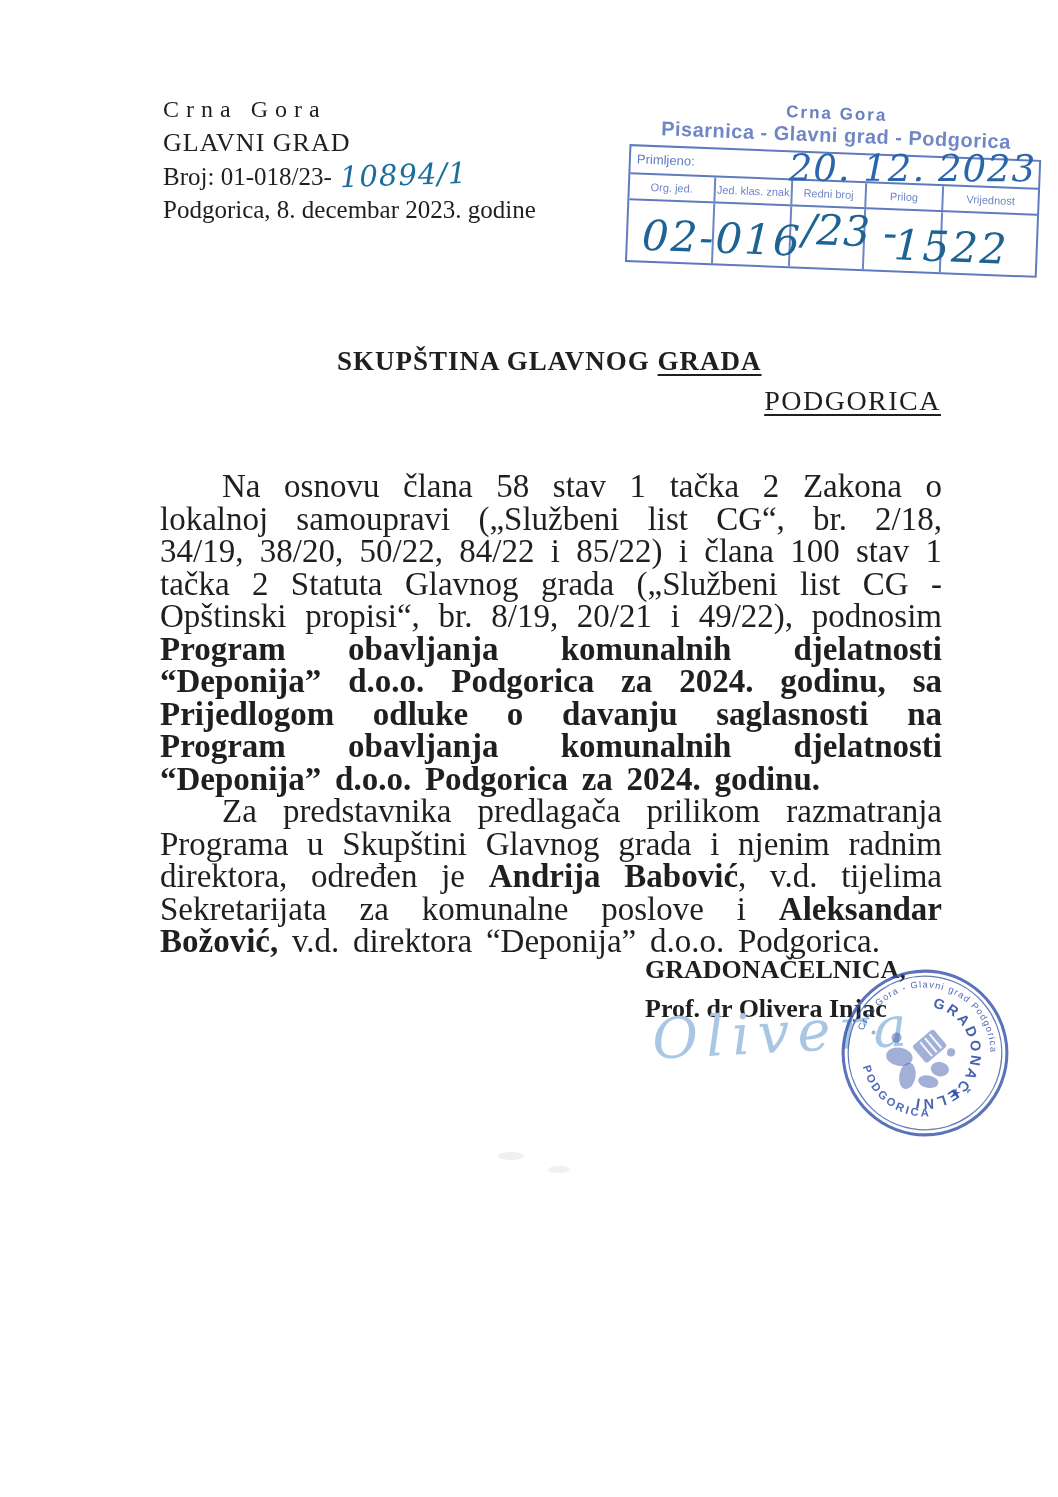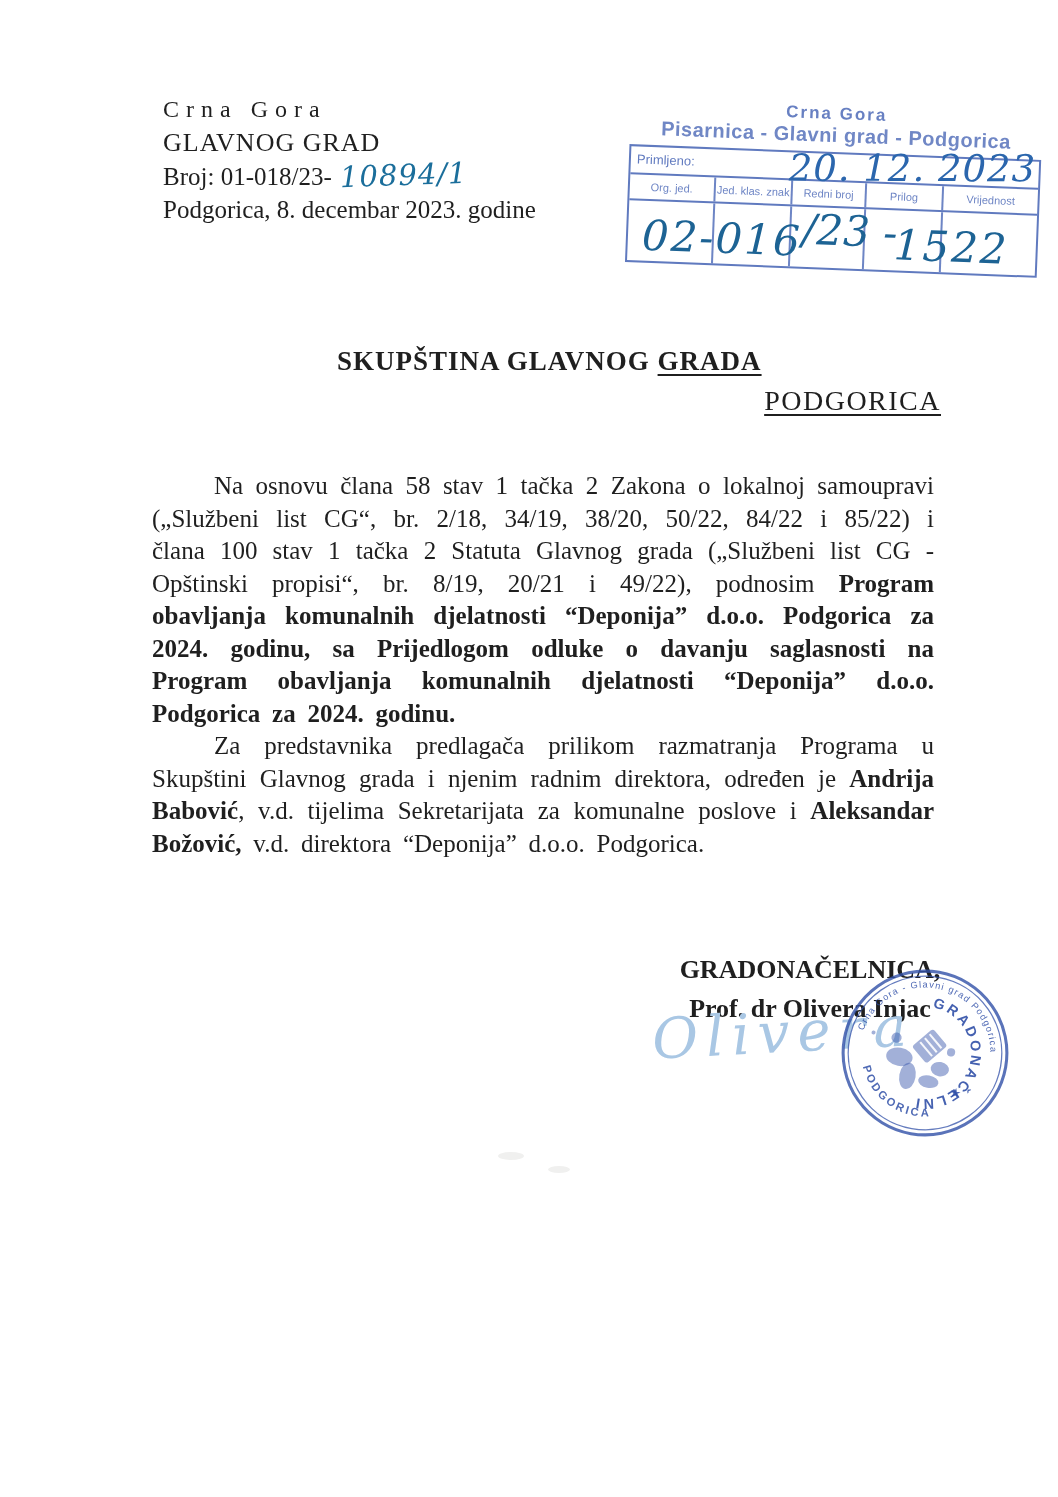--- a/index.html
+++ b/index.html
@@ -44,27 +44,27 @@
   .rs-v2{top:102px;left:176px;}
   .rs-v3{top:114px;left:268px;letter-spacing:2px;}
 
   
   .addr1{position:absolute;left:337px;top:346px;font-size:27px;font-weight:bold;letter-spacing:1px;white-space:nowrap;}
   .addr1 .u{text-decoration:underline;text-underline-offset:4px;text-align:center;}
   .addr2{position:absolute;right:117px;top:385px;font-size:28px;letter-spacing:1.5px;
     text-decoration:underline;text-underline-offset:4px;white-space:nowrap;}
 
   
-  .body-text{position:absolute;left:152px;top:470px;width:782px;
-    font-size:25px;line-height:32.5px;text-align:justify;word-spacing:5.5px;}
+  .body-text{position:absolute;left:160px;top:470px;width:782px;
+    font-size:33px;line-height:32.5px;text-align:justify;word-spacing:5.5px;}
   .body-text p{margin:0;text-indent:62px;}
   .body-text strong{font-weight:bold;}
 
   
-  .sigblock{position:absolute;left:645px;top:950px;width:330px;text-align:center;
+  .sigblock{position:absolute;left:645px;top:950px;width:330px;
     font-weight:bold;font-size:26px;line-height:39px;white-space:nowrap;}
   .sig-hand{position:absolute;left:652px;top:1000px;font-size:56px;
     color:var(--sig,#a9c7e4);letter-spacing:8px;transform:rotate(-3deg);}
 
   
   .seal{position:absolute;left:838px;top:966px;width:174px;height:174px;transform:rotate(10deg);}
   .seal .ring{fill:none;stroke:var(--seal,#3150a8);stroke-width:3;opacity:.8;}
   .seal .ring2{fill:none;stroke:var(--seal,#3150a8);stroke-width:1.3;opacity:.75;}
   .seal text{fill:var(--seal,#3150a8);font-family:"Liberation Sans",sans-serif;}
   .seal .t-small{font-size:9px;letter-spacing:1.2px;opacity:.85;}
@@ -78,21 +78,21 @@
   .sm1{left:498px;top:1152px;width:26px;height:8px;}
   .sm2{left:548px;top:1166px;width:22px;height:7px;}
 </style>
 </head>
 <body>
 
 <div class="page">
 
   <div class="letterhead">
     <div class="lh-country">Crna Gora</div>
-    <div class="lh-admin">GLAVNOG GRAD</div>
+    <div class="lh-admin">GLAVNI GRAD</div>
     <div class="lh-number">
       <span>Broj: 01-018/23-</span><span class="hw hw-number">10894/1</span>
     </div>
     <div class="lh-date">Podgorica, 8. decembar 2023. godine</div>
   </div>
 
   <div class="rstamp">
     <div class="rs-line1">Crna Gora</div>
     <div class="rs-line2">Pisarnica - Glavni grad - Podgorica</div>
     <div class="rs-box">

